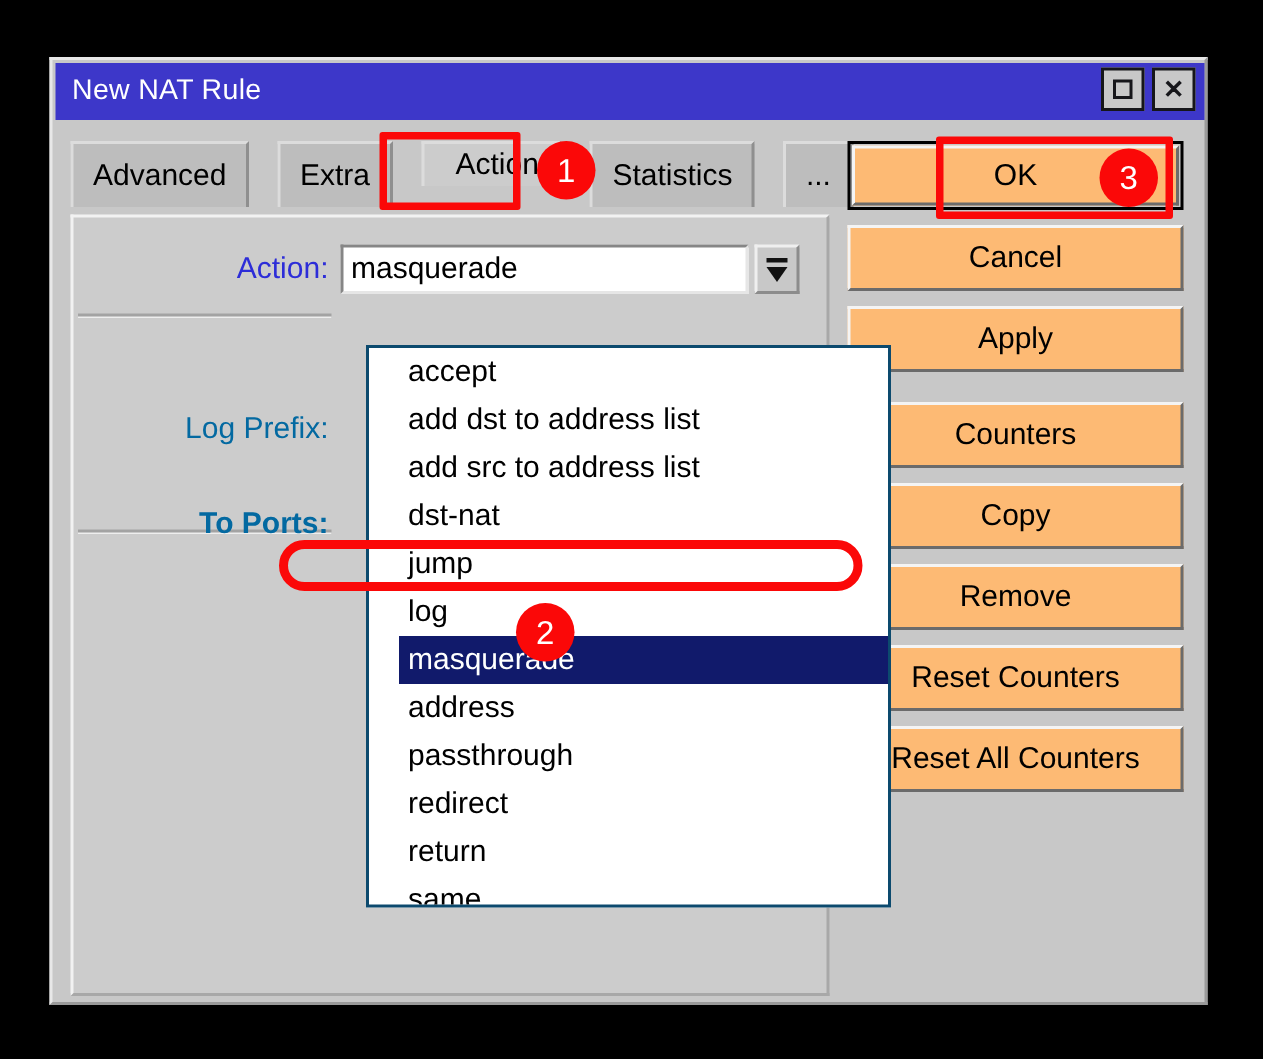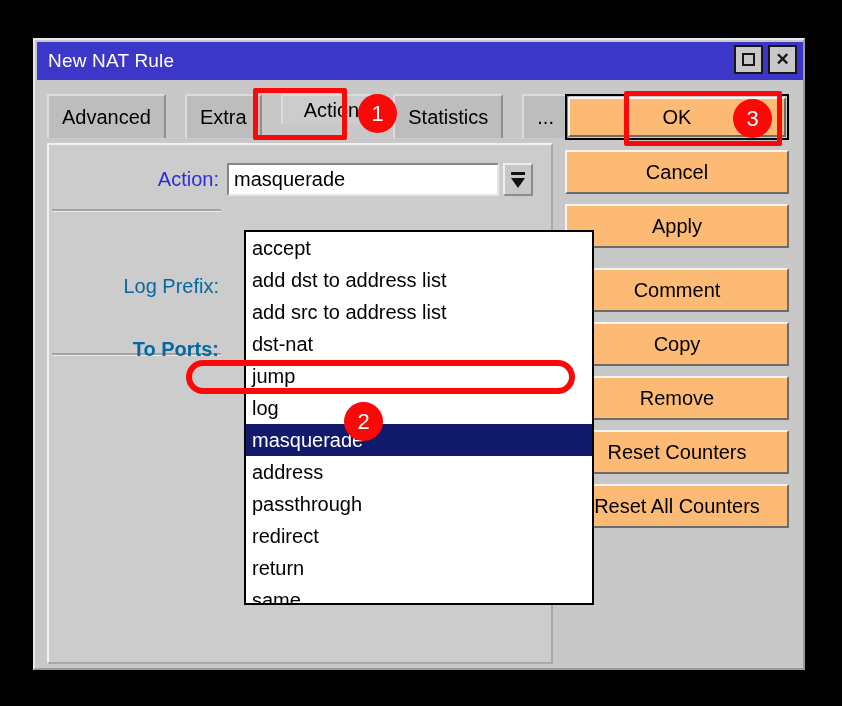--- a/index.html
+++ b/index.html
@@ -196,23 +196,24 @@
   #toports-label { width: 170px; font-weight: bold; }
 
   
   #dropdown-list {
     position: absolute;
     left: 209px;
     top: 190px;
     width: 350px;
     height: 375px;
     background: #ffffff;
-    border: 2px solid #000000;
+    border: 2px solid #0c4a6e;
     box-sizing: border-box;
     overflow: hidden;
+    padding-left: 20px;
   }
   .dd-item {
     height: 32px;
     line-height: 32px;
     font-size: 20px;
     color: #000000;
     padding-left: 6px;
     white-space: nowrap;
   }
   .dd-item.selected {
@@ -358,21 +359,21 @@
     <div class="btn">
       <span>Cancel</span>
     </div>
 
     <div class="btn gap-after">
       <span>Apply</span>
     </div>
 
 
     <div class="btn">
-      <span>Comment</span>
+      <span>Counters</span>
     </div>
 
     <div class="btn">
       <span>Copy</span>
     </div>
 
     <div class="btn">
       <span>Remove</span>
     </div>
 

